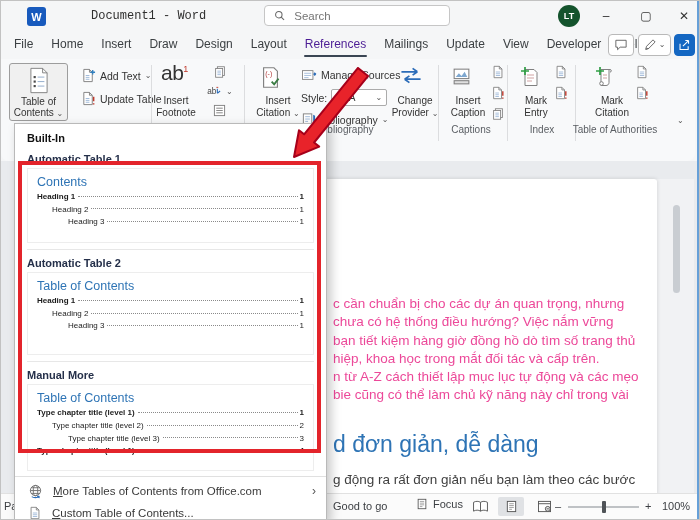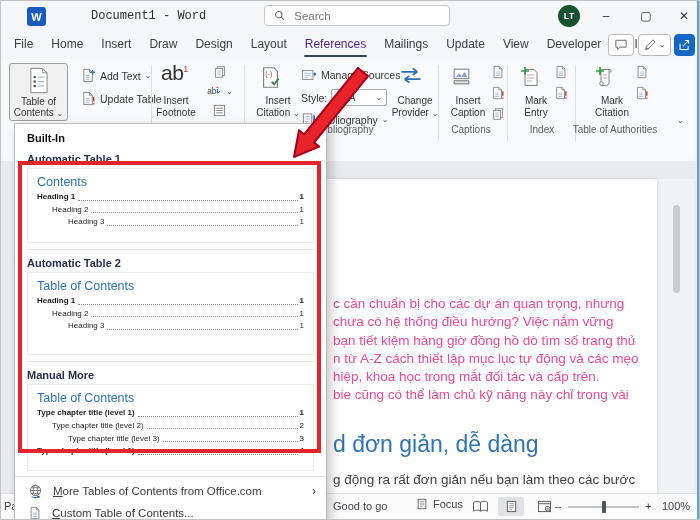--- a/index.html
+++ b/index.html
@@ -78,21 +78,21 @@
 
   
   .toc-panel{position:absolute;left:13px;top:122px;width:313px;height:398px;background:#fff;border:1px solid #b9b9b9;
              box-shadow:4px 4px 10px rgba(0,0,0,.22);z-index:30;box-sizing:border-box;}
   .panel-header{padding:8px 12px 2px;font-size:11px;font-weight:700;color:#111;}
   .gallery{padding:0 10px;}
   .g-title{font-size:11px;font-weight:700;color:#25304a;margin:7px 2px 3px;}
   .preview{border:1px solid #ededed;margin:0 2px;padding:5px 9px 0;}
   .pv1{padding-bottom:15px;} .pv2{padding-bottom:23px;} .pv3{padding-bottom:14px;}
   .toc-title{color:#2e74b5;font-size:12.5px;margin:1px 0 3px;}
-  .trow{display:flex;align-items:flex-end;font-size:8px;color:#1c1c1c;margin-top:2.6px;line-height:10px;}
+  .trow{display:flex;align-items:center;font-size:8px;color:#1c1c1c;margin-top:2.6px;line-height:10px;}
   .trow .dots{flex:1;border-bottom:1.4px dotted #8a8a8a;margin:0 2px 1.5px 3px;}
   .l2{padding-left:15px;} .l3{padding-left:31px;} .b{font-weight:700;}
   .g-sep{border-top:1px solid #e7e7e7;margin:6px 2px 0;}
   .panel-footer{border-top:1px solid #e0e0e0;margin-top:5px;padding:3px 0 2px;}
   .menu-item{display:flex;align-items:center;gap:10px;padding:3.5px 10px 3.5px 13px;font-size:11.5px;color:#3a3a3a;}
   .menu-label{flex:1;display:block;}
   .menu-label::first-letter{text-decoration:underline;}
   .submenu-chev{color:#555;font-size:12px;}
   .submenu-chev::before{content:"\203A";}
 
@@ -432,22 +432,22 @@
 
   <div class="docarea">
     <div class="scrollgutter">
       <div class="scrollthumb"></div>
     </div>
     <div class="page">
       <div class="doc-text">
         <div>c cần chuẩn bị cho các dự án quan trọng, nhưng</div>
         <div>chưa có hệ thống điều hướng? Việc nắm vững</div>
         <div>bạn tiết kiệm hàng giờ đồng hồ dò tìm số trang thủ</div>
+        <div>hiệp, khoa học trong mắt đối tác và cấp trên.</div>
         <div>n từ A-Z cách thiết lập mục lục tự động và các mẹo</div>
-        <div>hiệp, khoa học trong mắt đối tác và cấp trên.</div>
         <div>bie cũng có thể làm chủ kỹ năng này chỉ trong vài</div>
       </div>
       <div class="doc-h2">d đơn giản, dễ dàng</div>
       <div class="doc-text2">
         <div>g động ra rất đơn giản nếu bạn làm theo các bước</div>
         <div>ộng dựa trên các Heading đã định dạng, giúp văn</div>
       </div>
     </div>
   </div>
 

